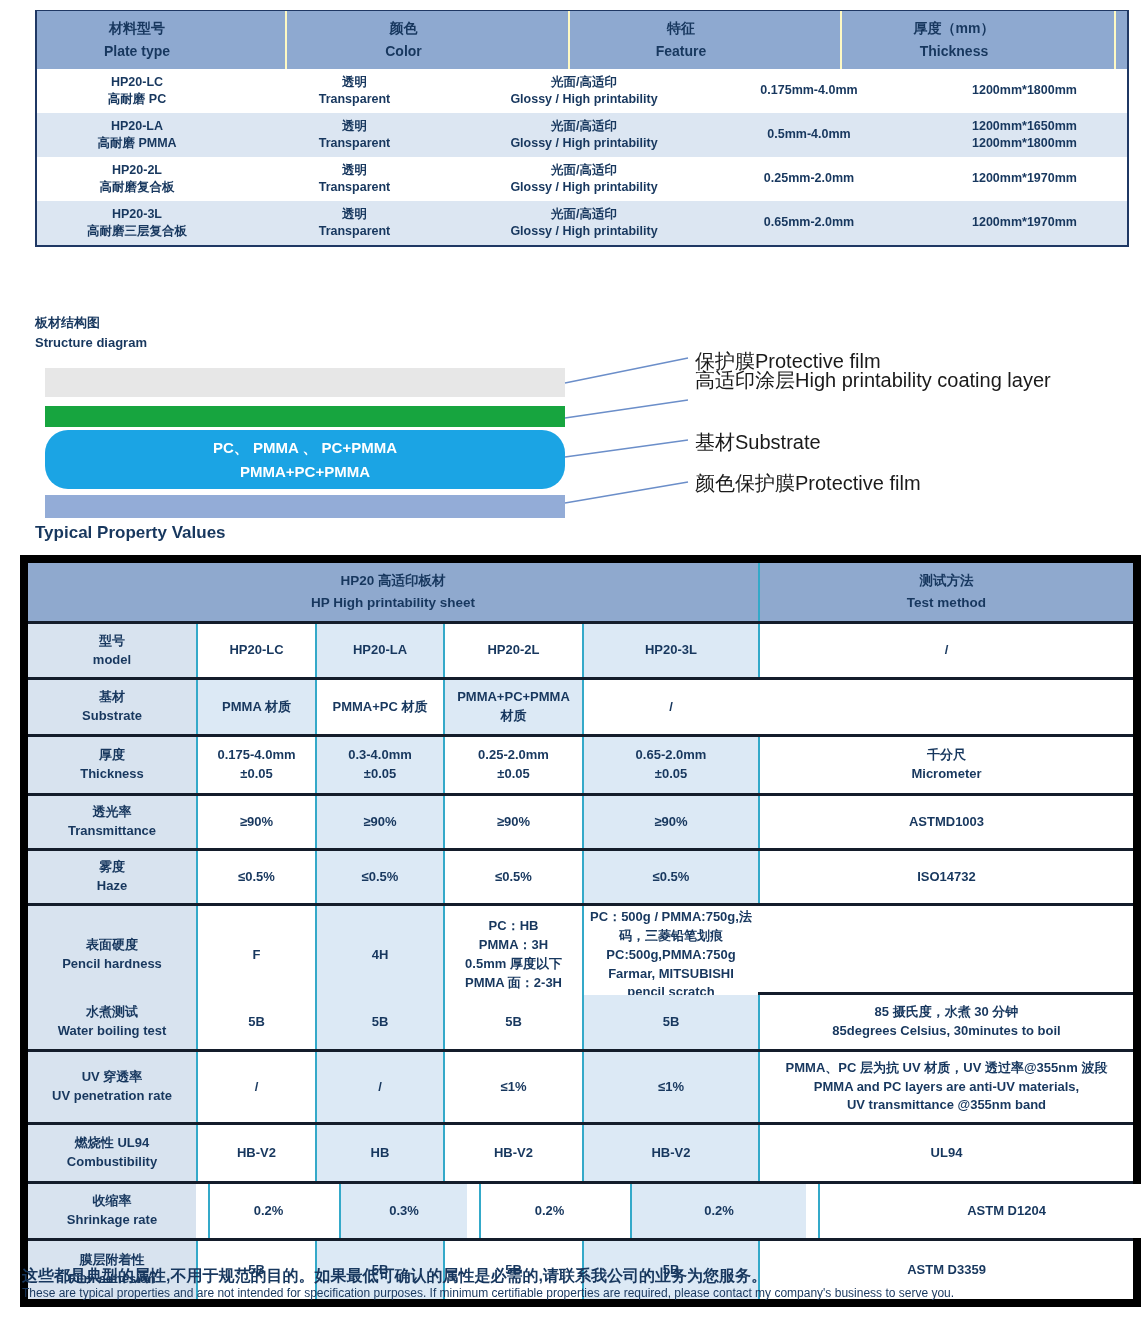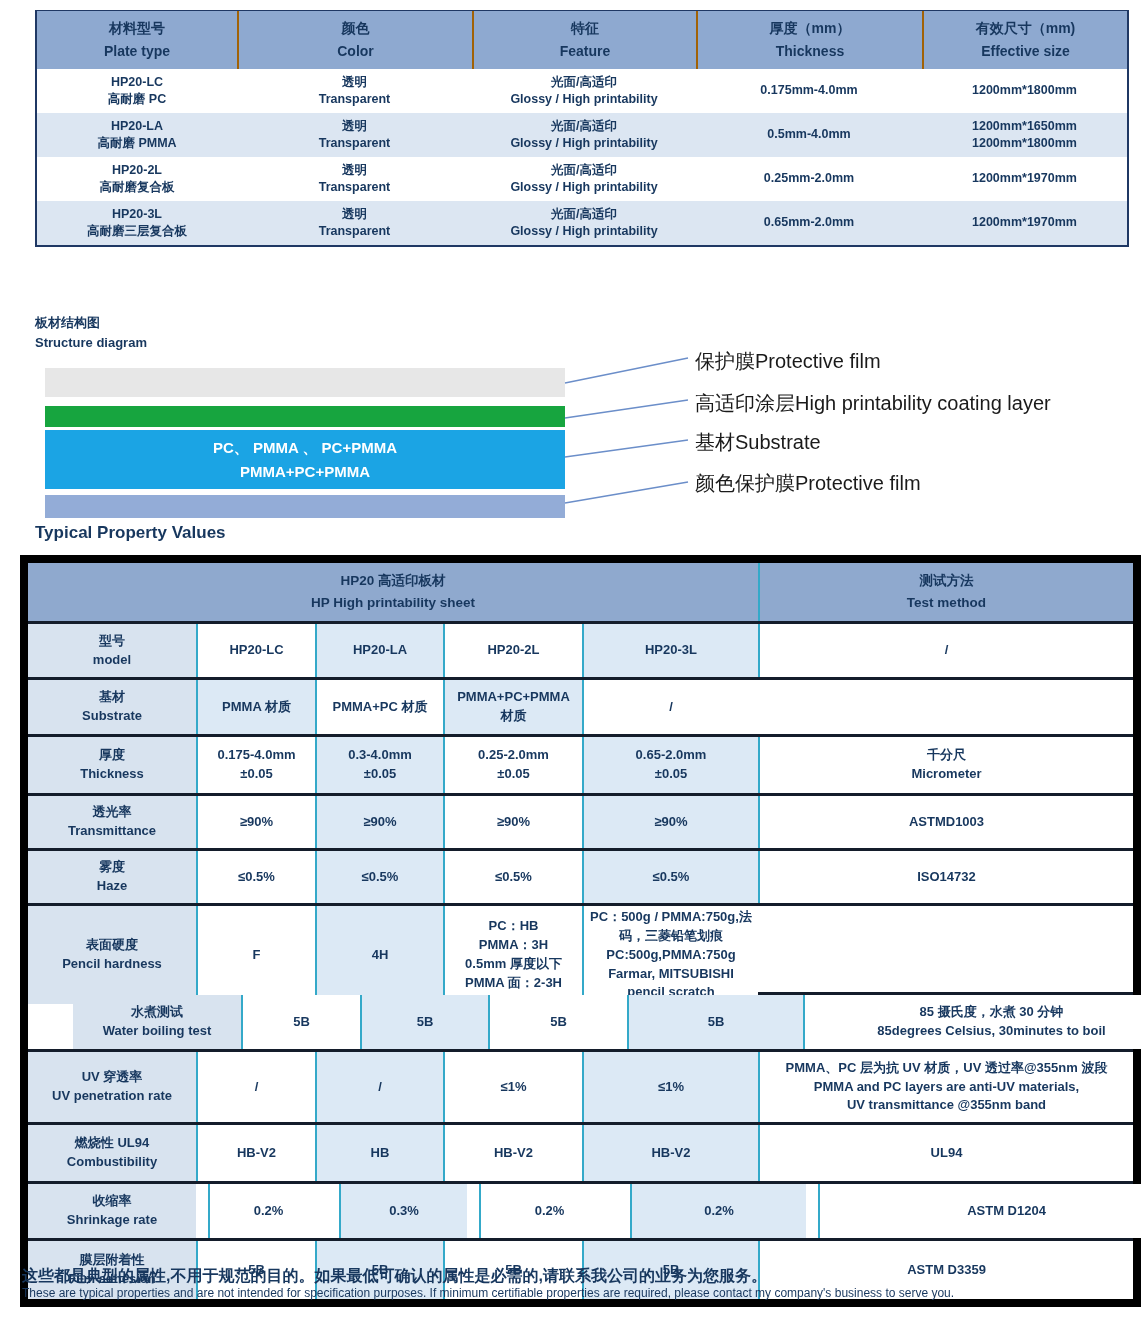--- a/index.html
+++ b/index.html
@@ -4,62 +4,62 @@
 <style>
   html,body{margin:0;padding:0;background:#ffffff;}
   .page{position:relative;width:1147px;height:1321px;background:#ffffff;overflow:hidden;
         font-family:"Liberation Sans","DejaVu Sans",sans-serif;color:#17375e;}
   .pre{white-space:pre-line;}
 
   
   .top-table{position:absolute;left:35px;top:10px;width:1090px;
              border:2px solid #1f3864;border-top-width:1px;}
   .tt-header{display:grid;grid-template-columns:200px 235px 224px 226px 205px;
-             background:#8ea9d0;height:58px;}
+             background:#8ea9d0;height:58px;gap:48px;}
   .tt-hcell{display:flex;align-items:center;justify-content:center;text-align:center;
-            font-size:14px;font-weight:bold;color:#17375e;line-height:1.65;border-left:2px solid #a16207;}
+            font-size:14px;font-weight:bold;color:#17375e;line-height:1.65;border-left:2px solid #fef9c3;}
   .tt-hcell:first-child{border-left:none;}
   .tt-row{display:grid;grid-template-columns:200px 235px 224px 226px 205px;height:44px;}
   .tt-row.alt{background:#dce6f2;}
   .tt-cell{display:flex;align-items:center;justify-content:center;text-align:center;
            font-size:12.5px;font-weight:bold;color:#17375e;line-height:1.4;}
 
   
   .diag-title{position:absolute;left:35px;top:313px;font-size:13px;font-weight:bold;
               color:#17375e;line-height:1.5;}
   .bar{position:absolute;left:45px;width:520px;}
   .bar-film{top:368px;height:29px;background:#e7e7e7;}
   .bar-coating{top:406px;height:21px;background:#17a53f;}
   .bar-substrate{top:430px;height:59px;background:#1ba4e4;display:flex;align-items:center;
                  justify-content:center;text-align:center;color:#ffffff;font-weight:bold;
-                 font-size:15px;line-height:1.6;}
+                 font-size:15px;line-height:1.6;border-radius:23px;}
   .bar-bottom{top:495px;height:23px;background:#93acd7;}
   .leader-svg{position:absolute;left:555px;top:345px;}
   .diag-label{position:absolute;left:695px;font-size:20px;color:#1a1a1a;white-space:nowrap;}
-  .dl-0{top:348px;} .dl-1{top:390px;} .dl-2{top:429px;} .dl-3{top:470px;}
+  .dl-0{top:348px;} .dl-1{top:367px;} .dl-2{top:429px;} .dl-3{top:470px;}
 
   
   .tpv-title{position:absolute;left:35px;top:523px;font-size:17px;font-weight:bold;color:#17375e;}
   .prop-table{position:absolute;left:20px;top:555px;width:1105px;border:8px solid #000000;}
   .pt-header{display:grid;grid-template-columns:730px 375px;background:#8fa9ce;height:58px;
              border-bottom:3px solid #141d2b;}
   .pt-hcell{display:flex;align-items:center;justify-content:center;text-align:center;
             font-size:13.5px;font-weight:bold;color:#17375e;line-height:1.6;}
   .pt-hcell + .pt-hcell{border-left:2px solid #34a9c9;}
   .pt-row{display:grid;grid-template-columns:168px 119px 128px 139px 176px 375px;}
   .pt-row + .pt-row{border-top:3px solid #141d2b;}
   .c{display:flex;align-items:center;justify-content:center;text-align:center;
      font-size:13px;font-weight:bold;color:#17375e;line-height:1.45;padding:2px 6px;box-sizing:border-box;}
   .c + .c{border-left:2px solid #34a9c9;}
   .lab{background:#d8e3ef;}
   .w{background:#ffffff;}
   .b{background:#dce9f5;}
   .t{background:#ffffff;}
   .h0{height:53px;} .h1{height:54px;} .h2{height:56px;} .h3{height:52px;} .h4{height:52px;}
-  .h5{height:86px;} .h6{height:54px;margin-left:45px;} .h7{height:70px;} .h8{height:56px;} .h9{height:54px;gap:12px;} .h10{height:58px;}
+  .h5{height:86px;} .h6{height:54px;} .h7{height:70px;} .h8{height:56px;} .h9{height:54px;gap:12px;} .h10{height:58px;}
 
   
   .note-zh{position:absolute;left:22px;top:1266px;font-size:16px;font-weight:bold;color:#17375e;}
   .note-en{position:absolute;left:22px;top:1286px;font-size:12px;color:#17375e;}
 </style>
 </head>
 <body>
 
 <div class="page">
 

